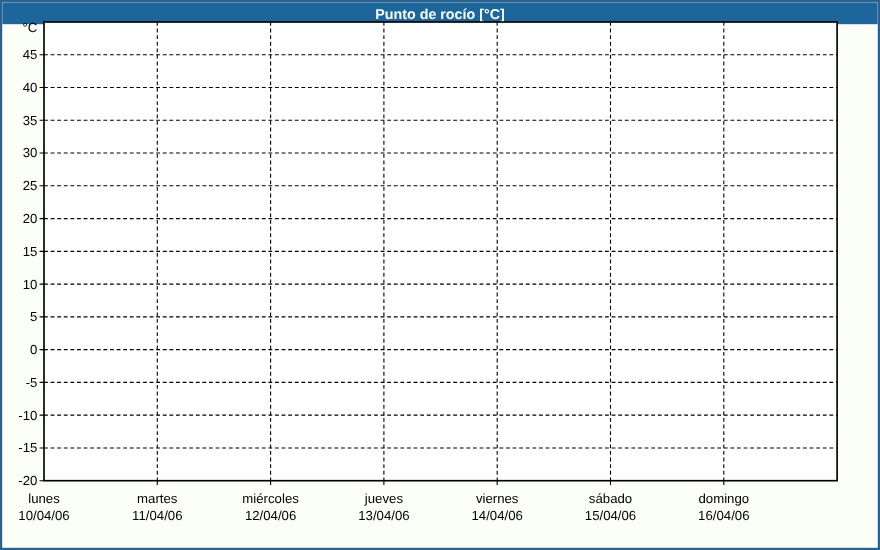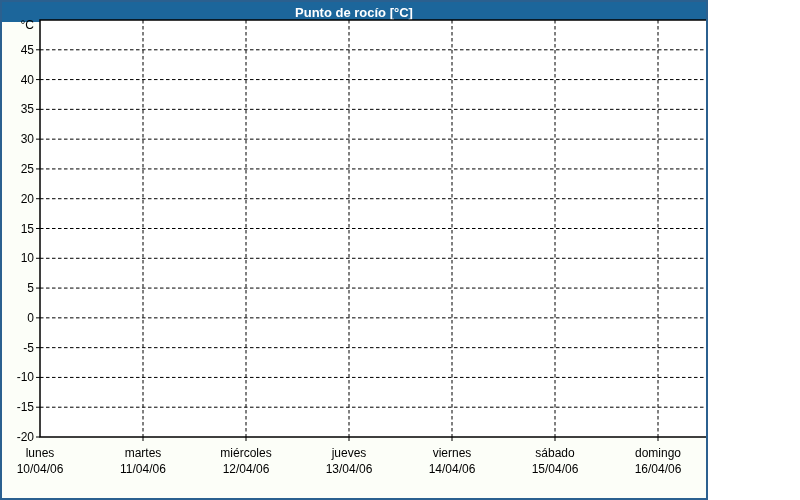--- a/index.html
+++ b/index.html
@@ -2,21 +2,21 @@
 <html><head>
 <meta charset="utf-8">
 <style>
   html, body { margin: 0; padding: 0; }
   body {
     font-family: "Liberation Sans", "DejaVu Sans", sans-serif;
     background: #ffffff;
   }
   .app-window {
     position: relative;
-    width: 708px;
+    width: 800px;
     height: 500px;
     box-sizing: border-box;
     border: 2px solid #2b608f;
     background: #fcfef8;
     overflow: hidden;
   }
   .title-bar {
     position: absolute;
     left: 0; top: 0;
     width: 100%;

